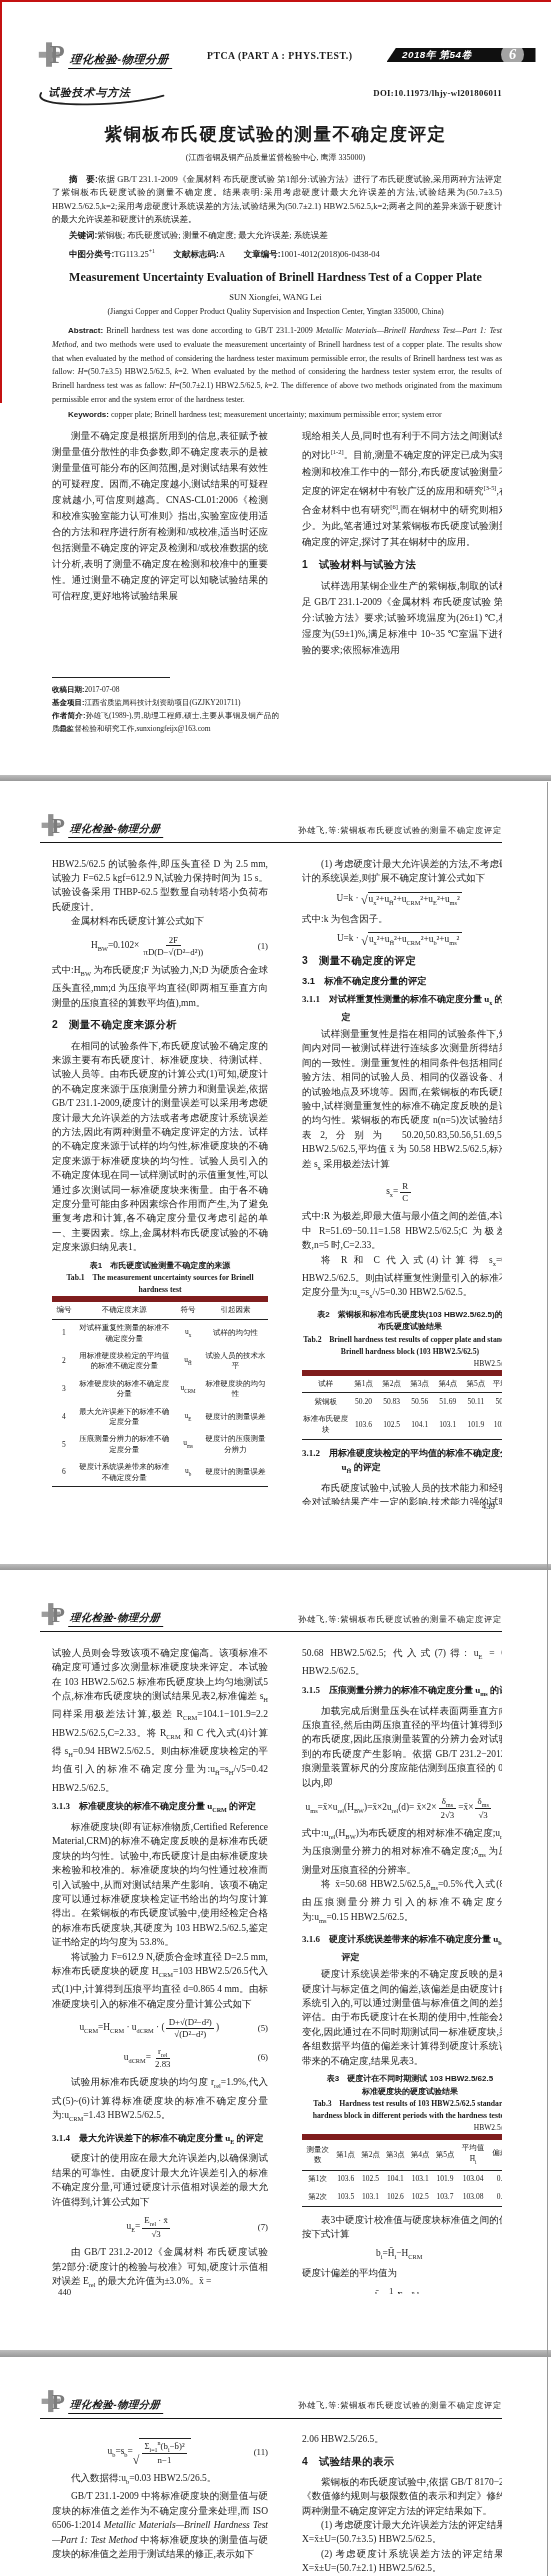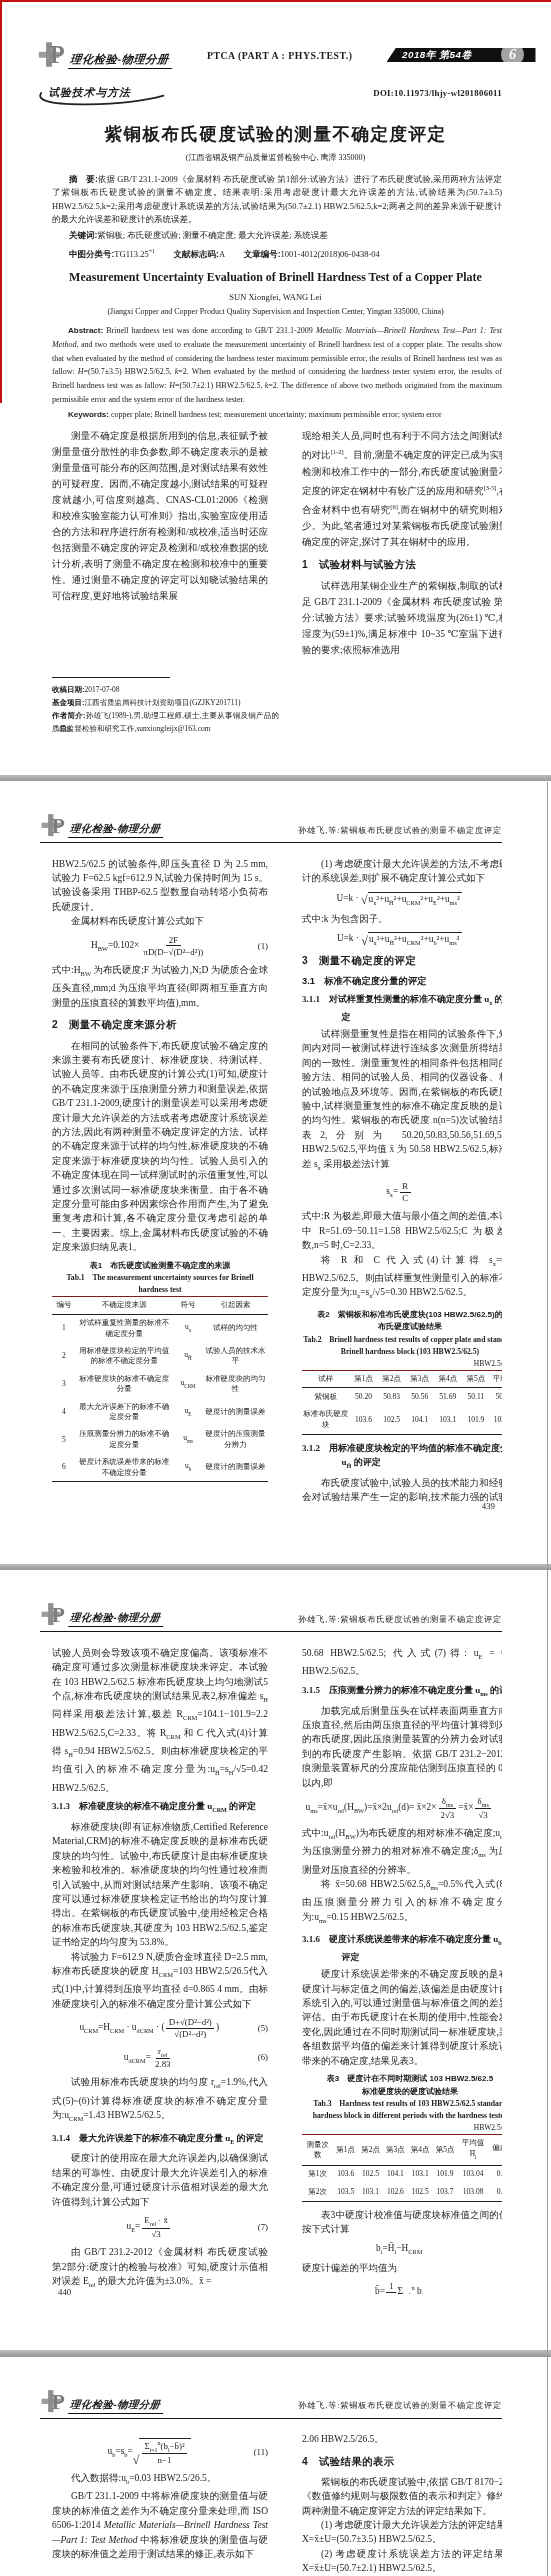--- a/index.html
+++ b/index.html
@@ -55,21 +55,21 @@
   .frac .fd{padding:0.5px 2.6px 0;}
   .sq{display:inline-flex;align-items:flex-end;vertical-align:middle;}
   .sq .sg{font-size:1.3em;line-height:.85;}
   .sq .bd{border-top:0.9px solid #222;padding:1px 2.1px 0 1px;}
   sub{font-size:68%;} sup{font-size:68%;}
   
   .tablewrap{margin:5.2px 0 6.2px;}
   .tcapcn{font:700 8px "Liberation Sans",sans-serif;text-align:center;line-height:12.4px;}
   .tcapen{font:700 7.7px "Liberation Serif",serif;text-align:center;line-height:12px;}
   .tunit{font-size:7.5px;text-align:right;margin:1px 2.1px 1px 0;line-height:10.3px;}
-  .dtable{width:100%;border-collapse:collapse;border-top:1px solid #7f1d1d;border-bottom:1px solid #222;font-size:7.5px;line-height:10.3px;}
+  .dtable{width:100%;border-collapse:collapse;border-top:6px solid #7f1d1d;border-bottom:1px solid #222;font-size:7.5px;line-height:10.3px;}
   .dtable th{border-bottom:0.7px solid #222;font-weight:400;padding:3.1px 1px;text-align:center;}
   .dtable td{padding:3.6px 1px;text-align:center;vertical-align:middle;}
   .fnote{position:absolute;left:52px;bottom:40px;width:227px;font-size:7.5px;line-height:13px;}
   .fnrule{width:118px;border-top:0.8px solid #222;margin-bottom:4.6px;}
   .fnitem{text-align:justify;}
   .pno{position:absolute;font-size:8.8px;}
   .pno.l{left:58px;} .pno.r{right:56px;}
   .pg1 .pno{bottom:41px;} .pg2 .pno,.pg3 .pno,.pg4 .pno{bottom:53px;}
   .hd{position:relative;margin:32px 49px 0 40px;padding-bottom:4.1px;border-bottom:1px solid #161616;display:flex;justify-content:space-between;align-items:flex-end;}
   .rt{font-size:8.2px;letter-spacing:0.8px;padding-bottom:2.1px;}

